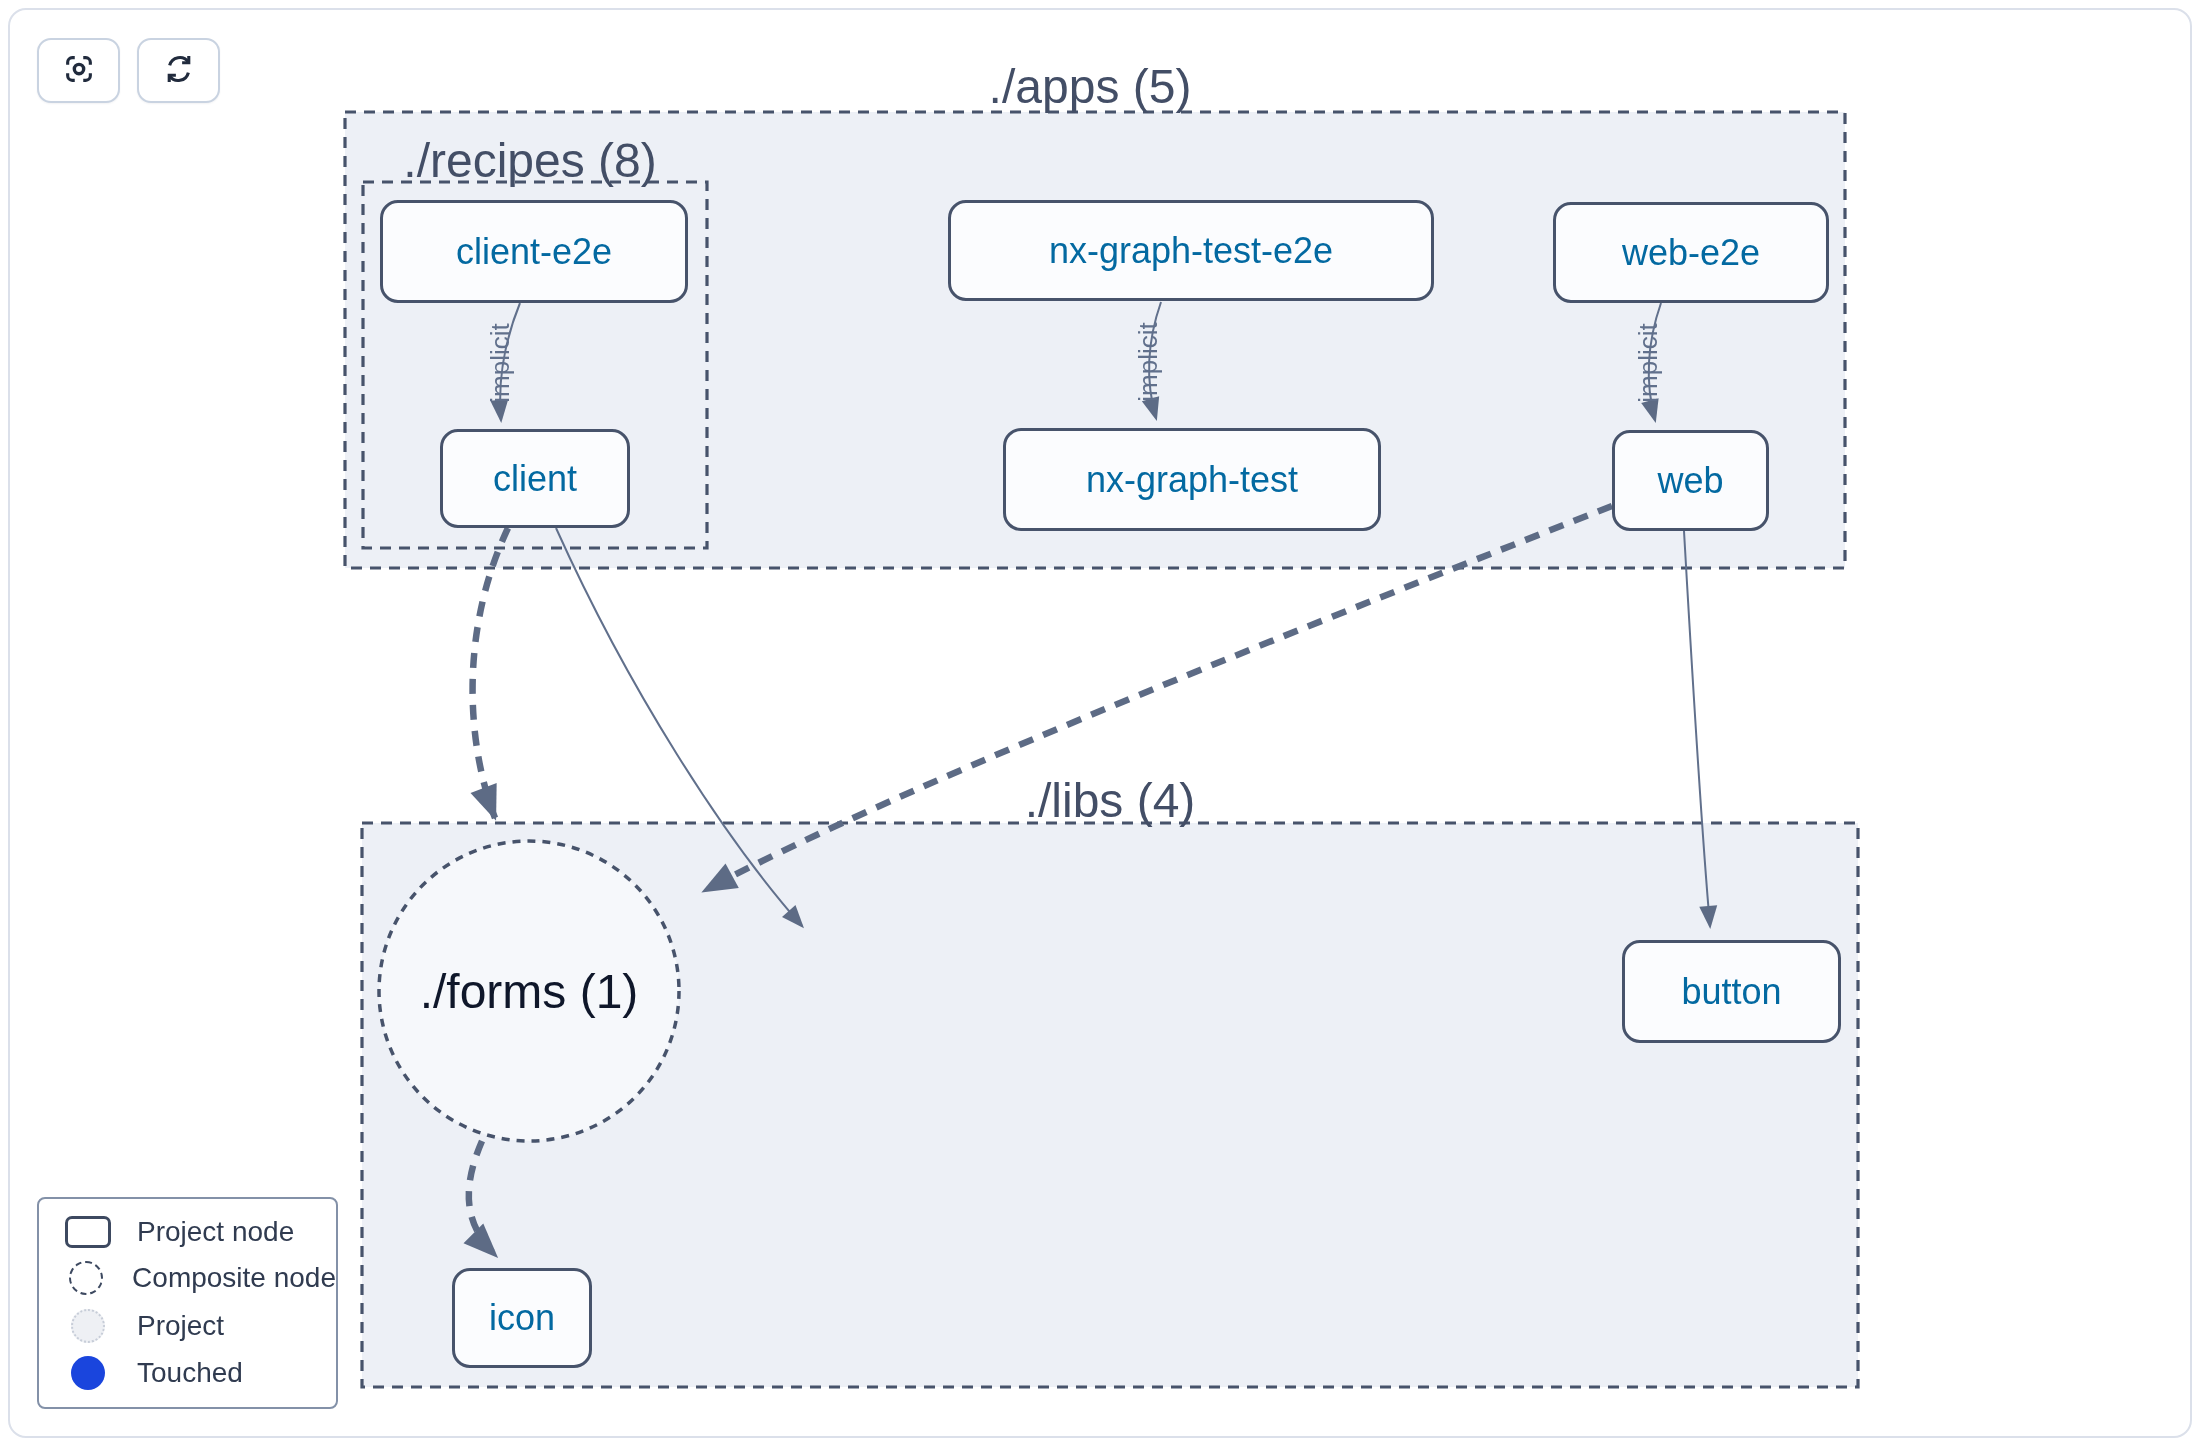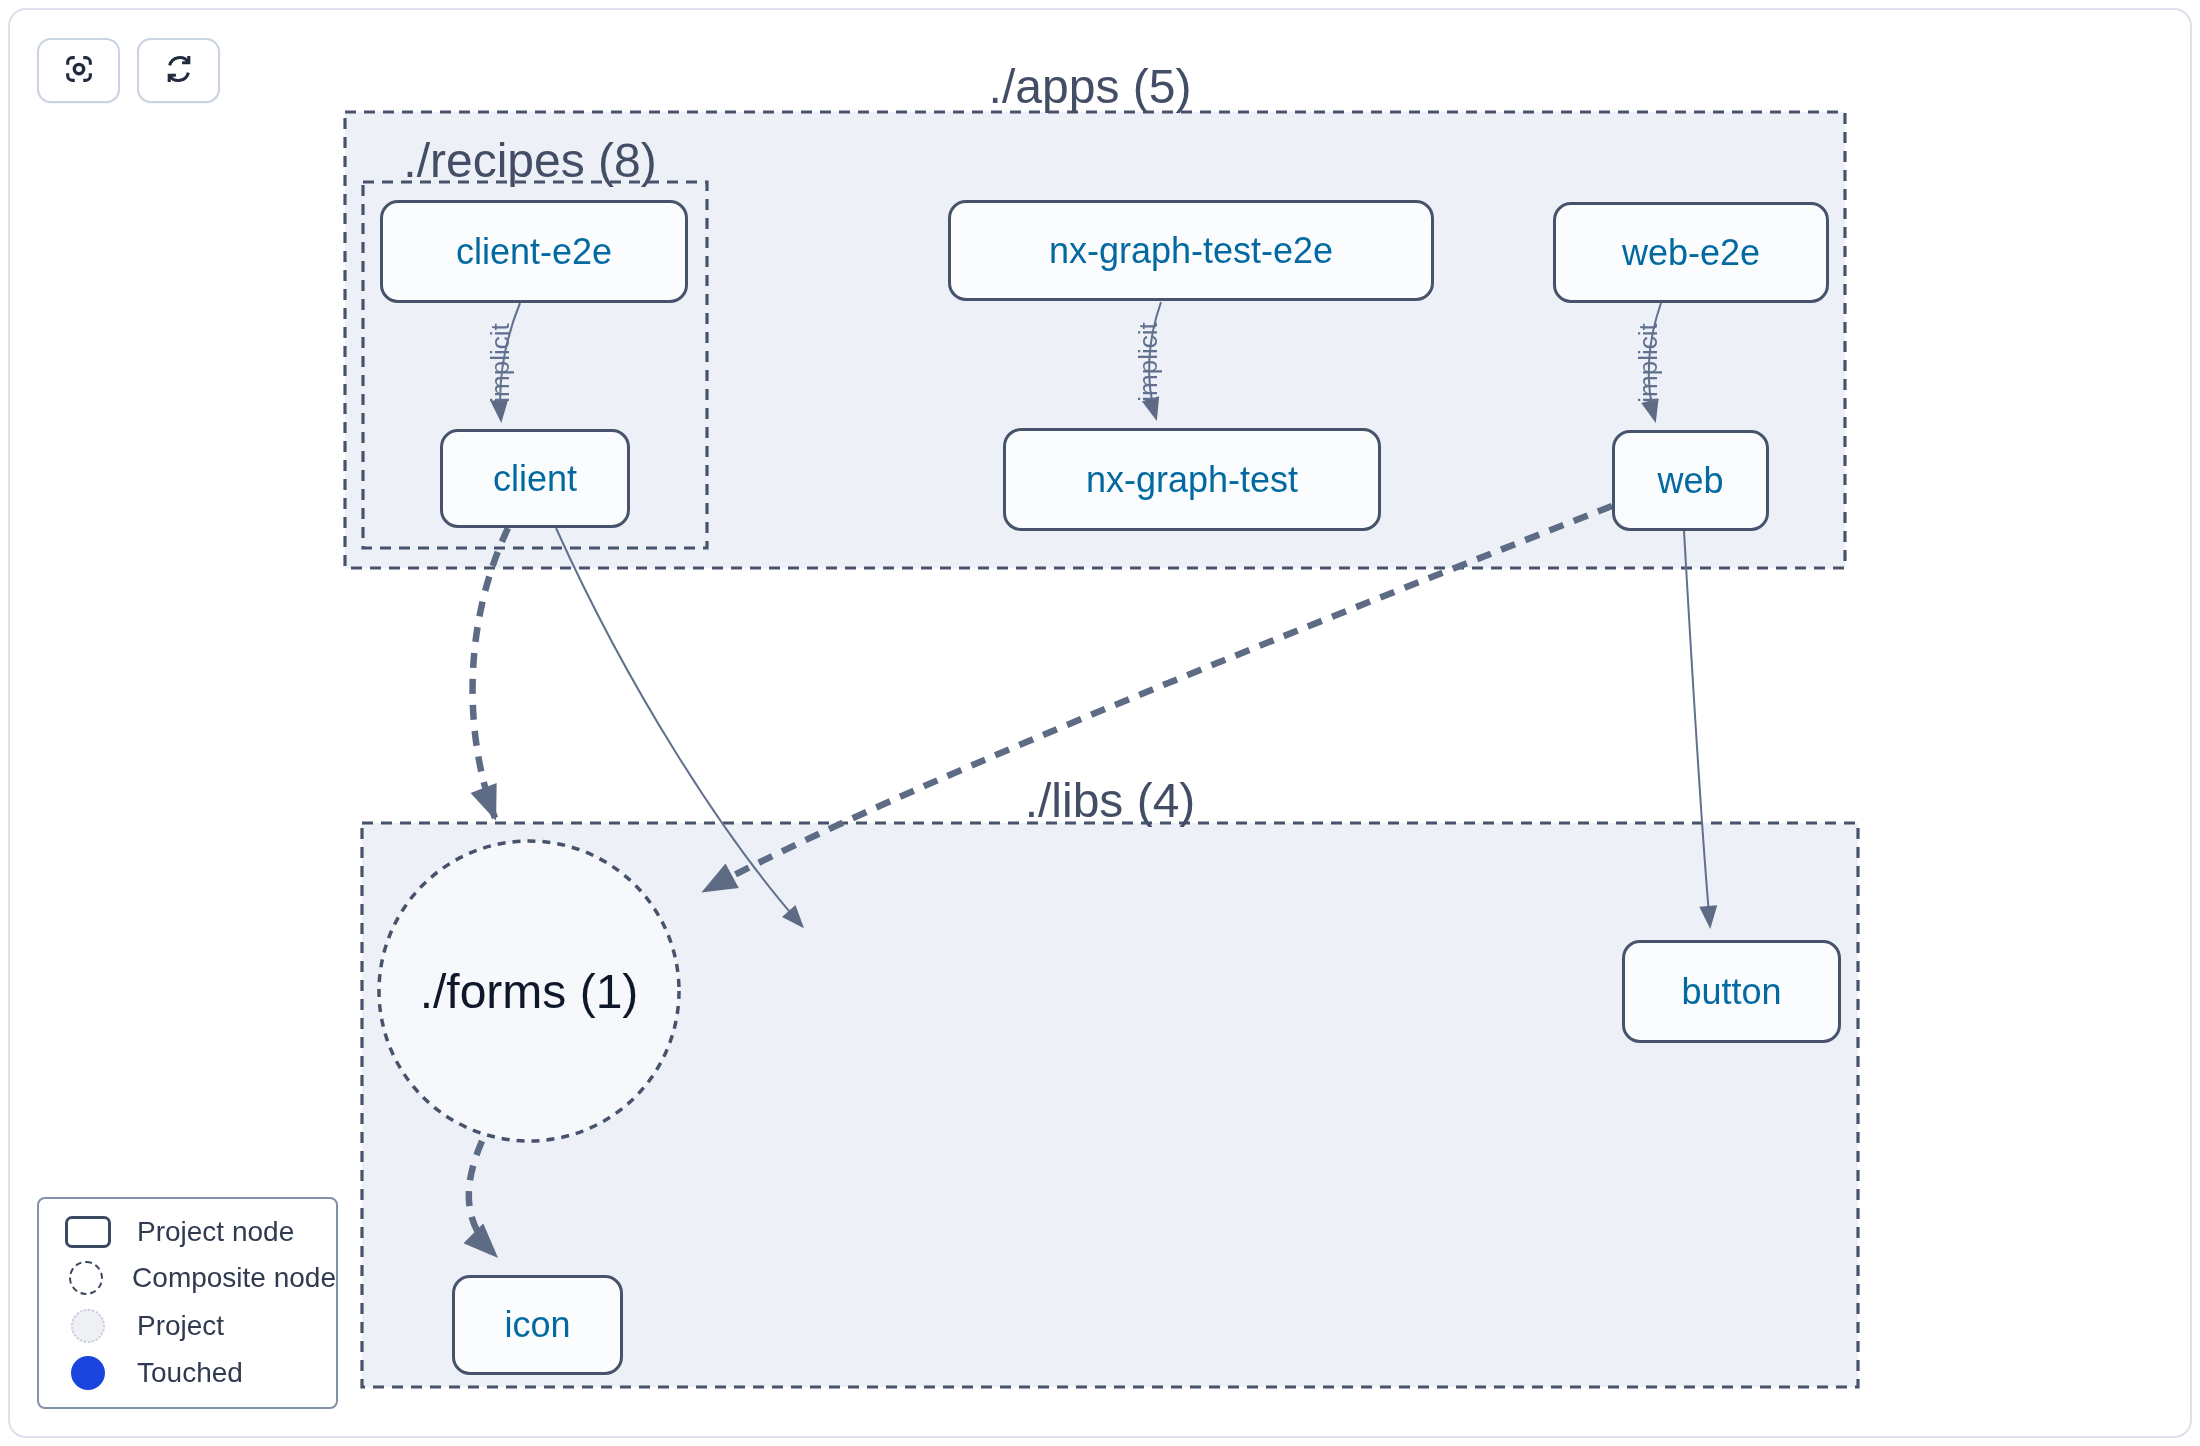--- a/index.html
+++ b/index.html
@@ -92,21 +92,21 @@
   <div class="edge-label" style="left:1148px;top:362px;">implicit</div>
   <div class="edge-label" style="left:1648px;top:363px;">implicit</div>
 
   <div class="node" style="left:380px;top:200px;width:308px;height:103px;">client-e2e</div>
   <div class="node" style="left:948px;top:200px;width:486px;height:101px;">nx-graph-test-e2e</div>
   <div class="node" style="left:1553px;top:202px;width:276px;height:101px;">web-e2e</div>
   <div class="node" style="left:440px;top:429px;width:190px;height:99px;">client</div>
   <div class="node" style="left:1003px;top:428px;width:378px;height:103px;">nx-graph-test</div>
   <div class="node" style="left:1612px;top:430px;width:157px;height:101px;">web</div>
   <div class="node" style="left:1622px;top:940px;width:219px;height:103px;">button</div>
-  <div class="node" style="left:452px;top:1268px;width:171px;height:100px;margin-top:7px;">icon</div>
+  <div class="node" style="left:452px;top:1268px;width:140px;height:100px;">icon</div>
 
   <div class="toolbar">
     <div class="tool-btn">
       <span>
         <svg width="34" height="34" viewBox="0 0 24 24">
           <path d="M9 4 H7.2 A3.2 3.2 0 0 0 4 7.2 V9"></path>
           <path d="M15 4 H16.8 A3.2 3.2 0 0 1 20 7.2 V9"></path>
           <path d="M20 15 V16.8 A3.2 3.2 0 0 1 16.8 20 H15"></path>
           <path d="M4 15 V16.8 A3.2 3.2 0 0 0 7.2 20 H9"></path>
           <circle cx="12" cy="12" r="3.3" stroke-width="2.4"></circle>

